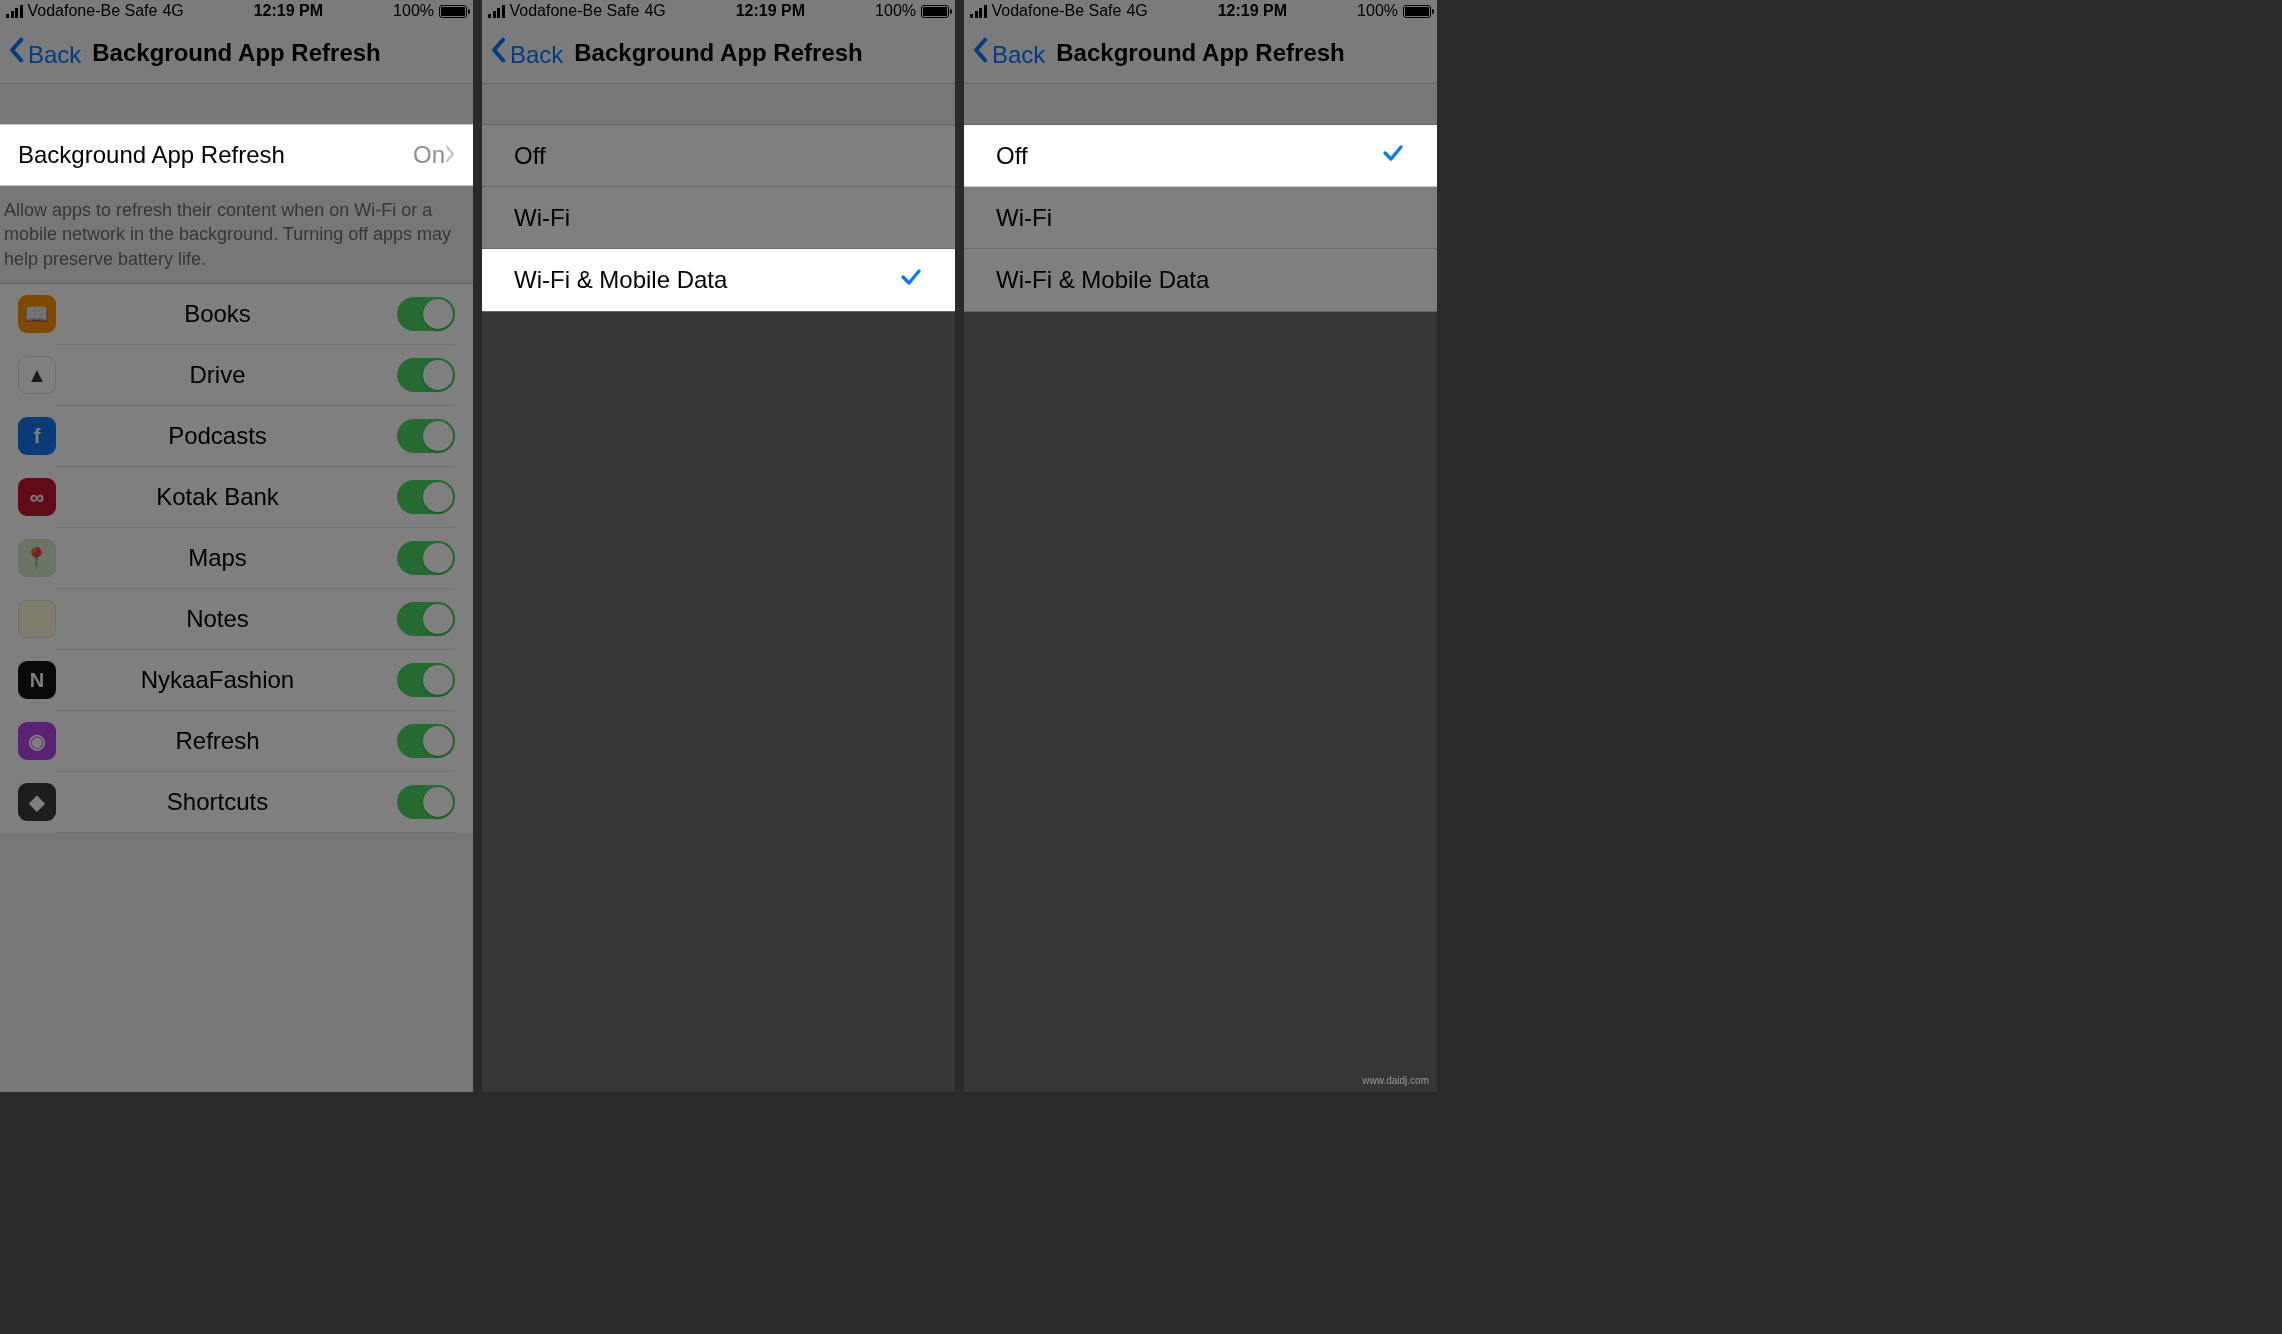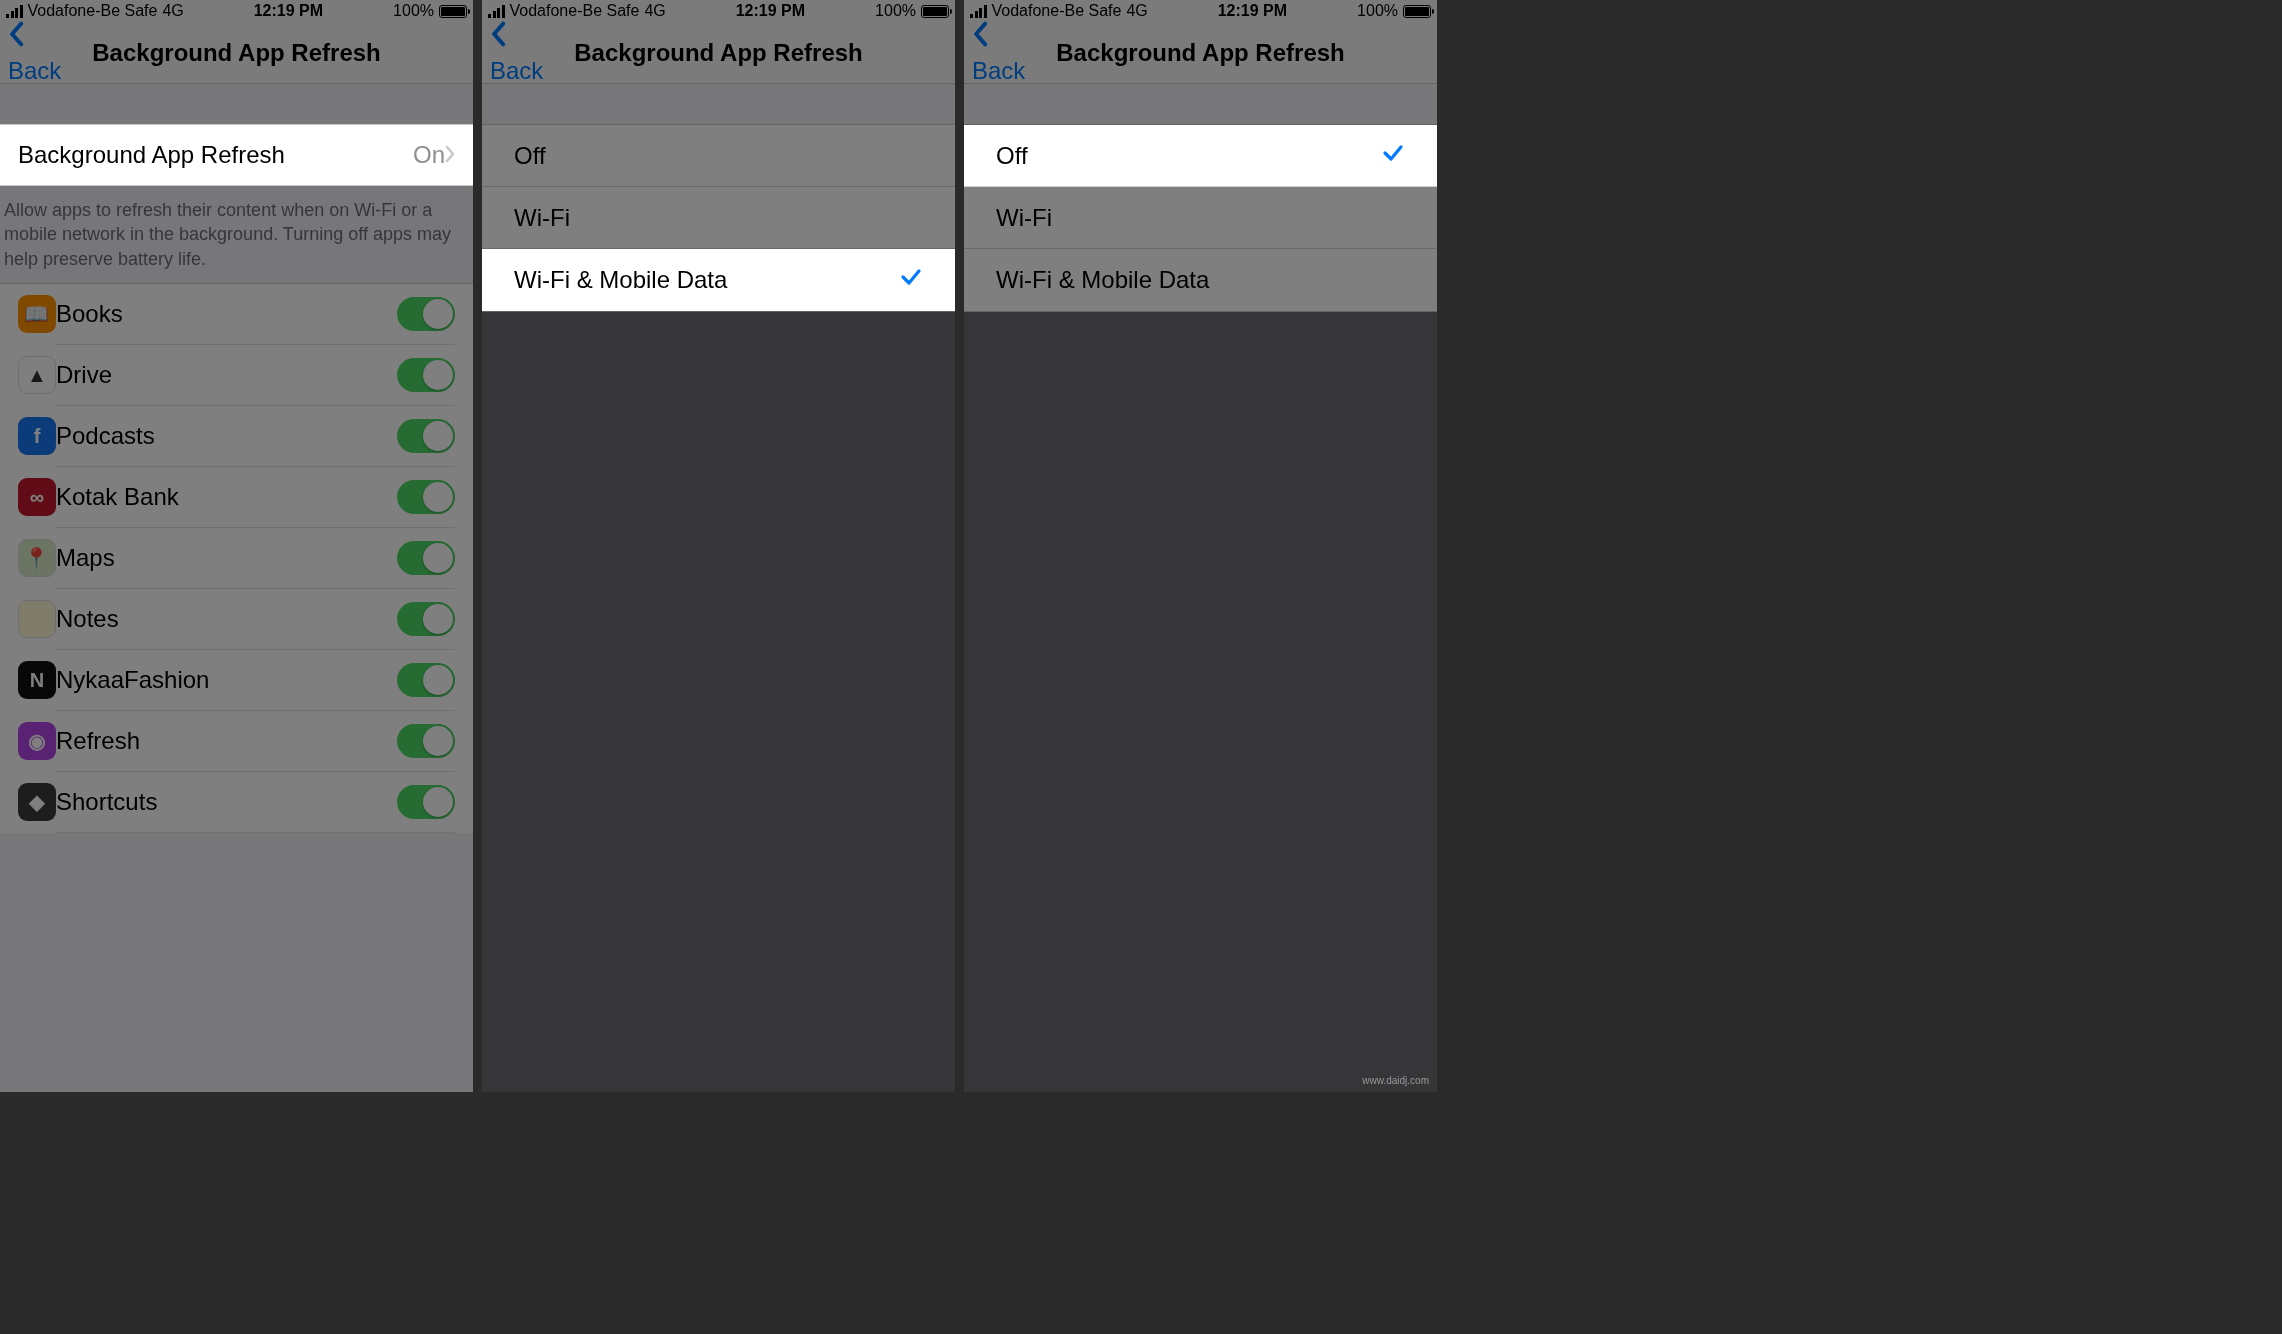--- a/index.html
+++ b/index.html
@@ -58,26 +58,25 @@
   .nav-bar {
     height: 62px;
     background: #f7f7f7;
     border-bottom: 1px solid #c8c7cc;
     display: flex;
     align-items: center;
     position: relative;
   }
   .back-btn {
     display: flex;
-    align-items: flex-start;
+    align-items: flex-end;
     color: #007aff;
     font-size: 24px;
     padding-left: 8px;
     gap: 4px;
-    flex-direction: column;
   }
   .back-chevron svg { width: 16px; height: 26px; }
   .nav-title {
     position: absolute;
     left: 0; right: 0;
     text-align: center;
     font-size: 24px;
     font-weight: 600;
     color: #000;
     pointer-events: none;
@@ -114,20 +113,21 @@
     padding: 0 18px 0 18px;
     background:#fff;
   }
   .app-row-inner {
     flex:1;
     display:flex;
     align-items:center;
     border-bottom:1px solid #e0e0e3;
     min-height:61px;
     gap: 18px;
+    text-align: center;
   }
   .app-icon {
     width: 38px; height: 38px;
     border-radius: 9px;
     display:flex;
     align-items:center;
     justify-content:center;
     color:#fff;
     font-weight:700;
     font-size:20px;

